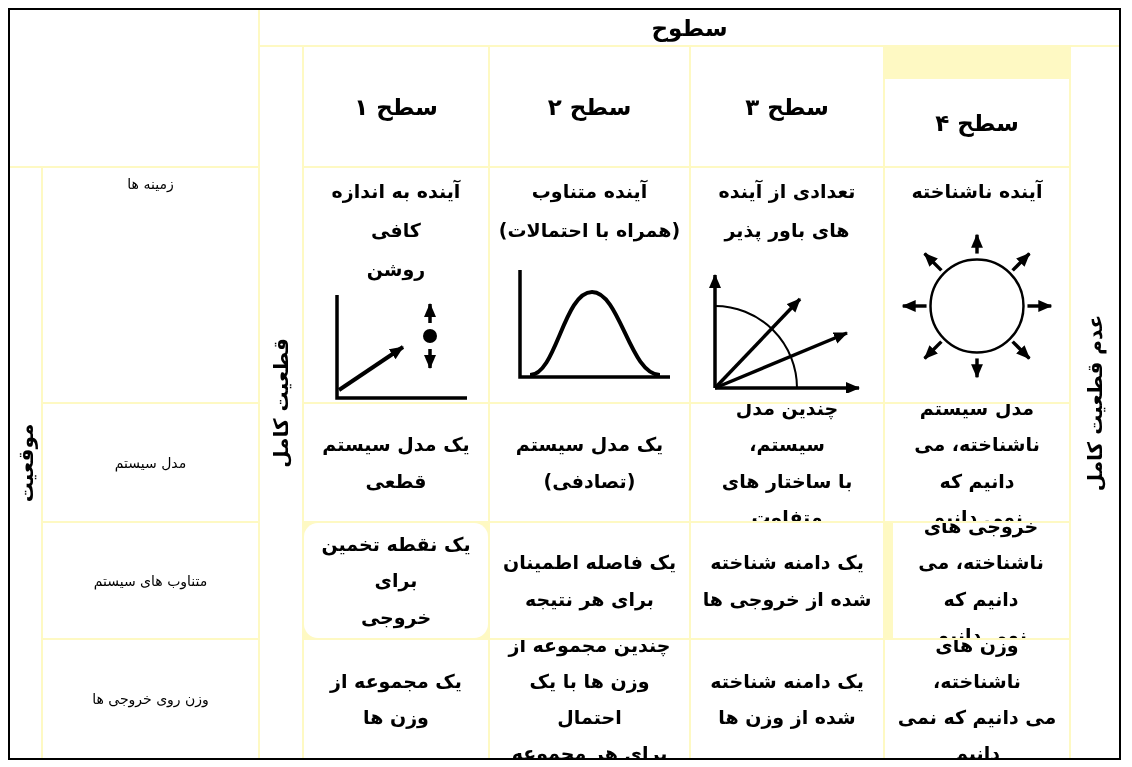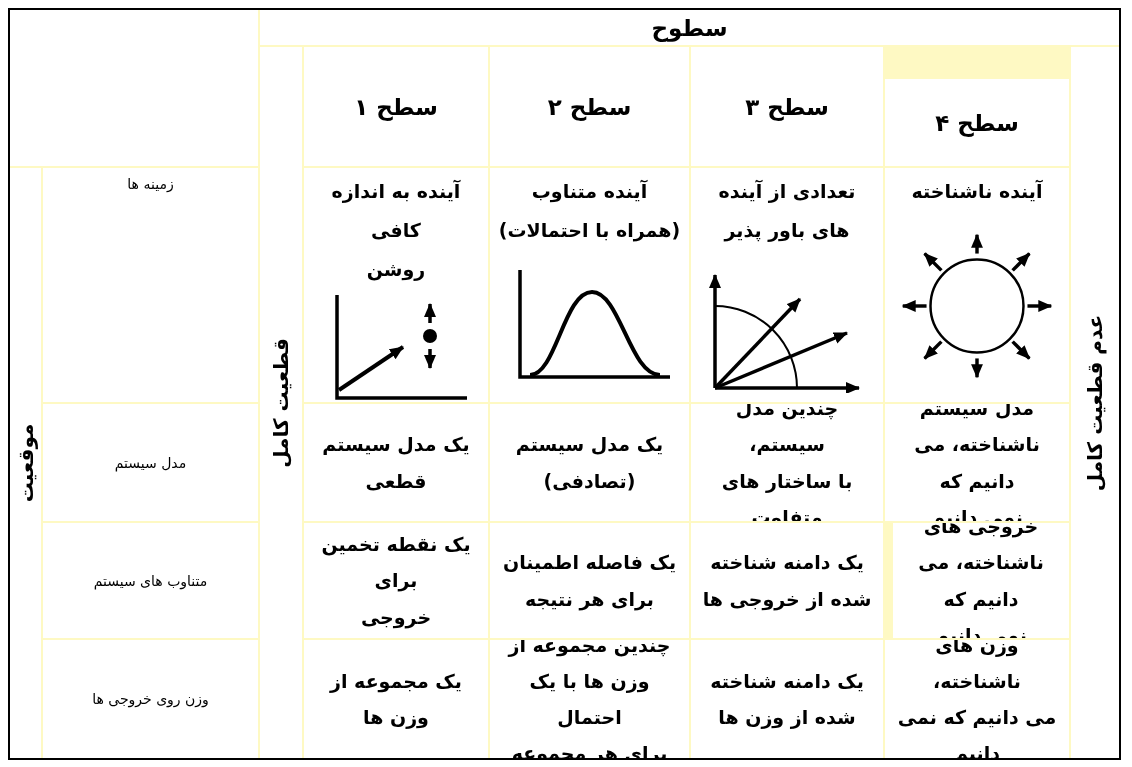--- a/index.html
+++ b/index.html
@@ -15,21 +15,21 @@
   
   .a-corner {grid-area:1/1/3/3;}
   .a-levels {grid-area:1/3/2/9;}
   .a-cert   {grid-area:2/3/7/4;}
   .a-uncert {grid-area:2/8/7/9;}
   .a-sit    {grid-area:3/1/7/2;}
   .h1{grid-area:2/4;} .h2{grid-area:2/5;} .h3{grid-area:2/6;} .h4{grid-area:2/7;margin-top:32px;}
   .rl1{grid-area:3/2;} .rl2{grid-area:4/2;} .rl3{grid-area:5/2;} .rl4{grid-area:6/2;}
   .r1c1{grid-area:3/4;} .r1c2{grid-area:3/5;} .r1c3{grid-area:3/6;} .r1c4{grid-area:3/7;}
   .r2c1{grid-area:4/4;} .r2c2{grid-area:4/5;} .r2c3{grid-area:4/6;} .r2c4{grid-area:4/7;}
-  .r3c1{grid-area:5/4;} .r3c2{grid-area:5/5;} .r3c3{grid-area:5/6;} .r3c4{grid-area:5/7;margin-left:8px;}
+  .r3c1{grid-area:5/4;border-radius:14px;} .r3c2{grid-area:5/5;} .r3c3{grid-area:5/6;} .r3c4{grid-area:5/7;margin-left:8px;}
   .r4c1{grid-area:6/4;} .r4c2{grid-area:6/5;} .r4c3{grid-area:6/6;} .r4c4{grid-area:6/7;}
   
   .levels-title{font-size:23px;font-weight:bold;}
   .level-h{font-size:23px;font-weight:bold;}
   .rowlabel{font-size:14px;font-weight:normal;text-align:right;}
   .rl-top{align-items:flex-start;padding-top:8px;}
   .vcell{position:relative;}
   .vtext{position:absolute;top:50%;left:50%;
          transform:translate(-50%,-50%) rotate(-90deg);
          white-space:nowrap;font-size:20px;font-weight:bold;}

